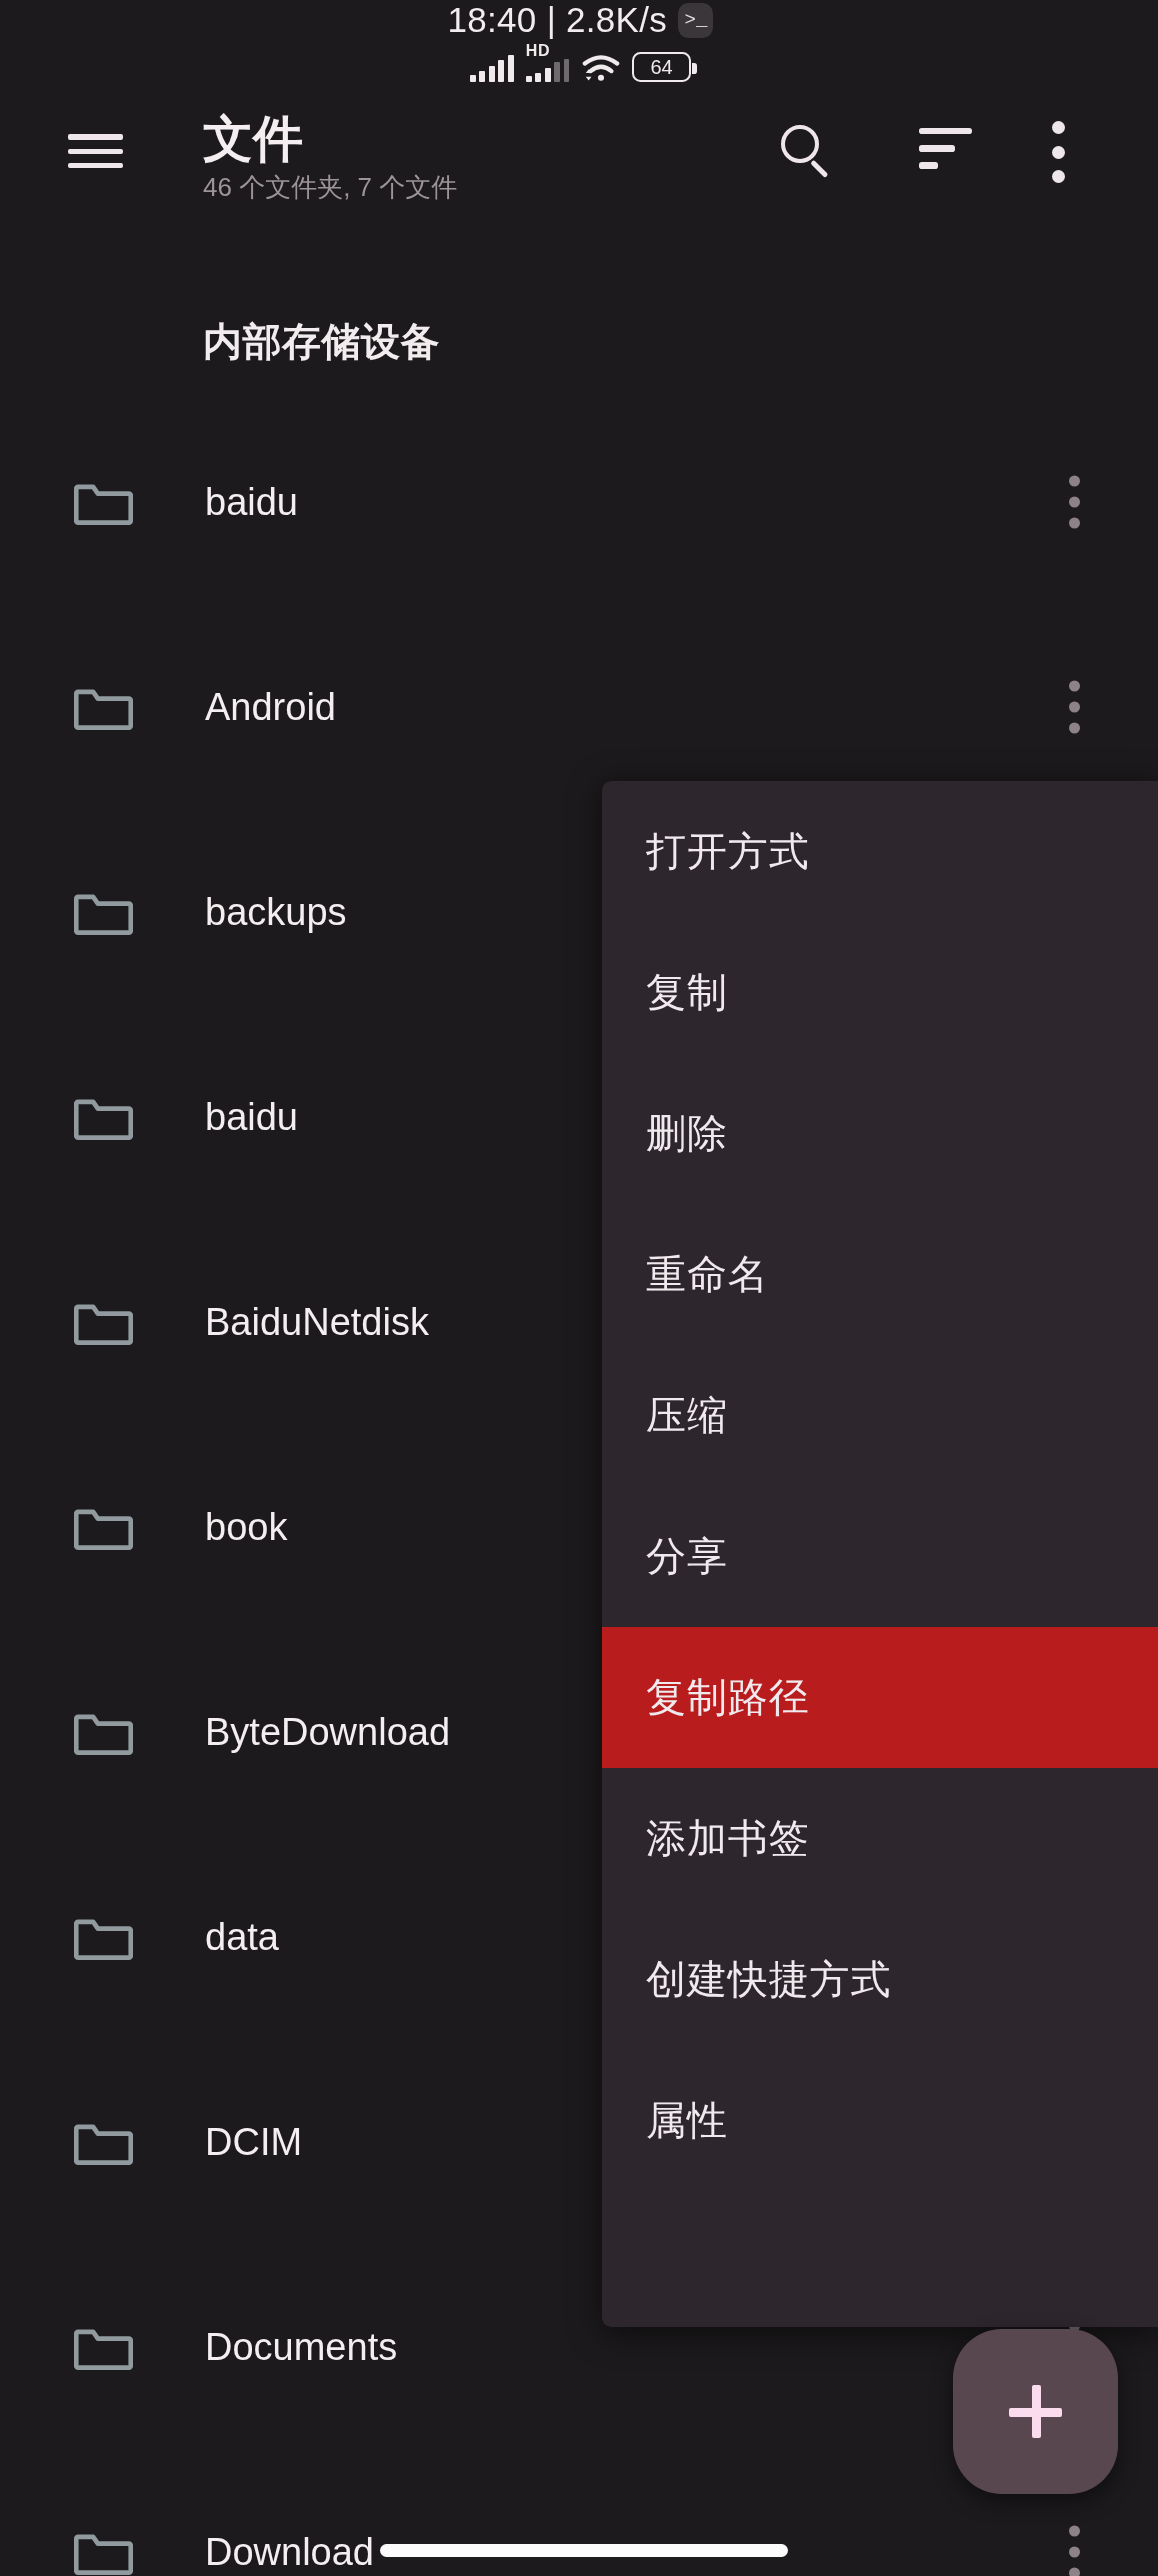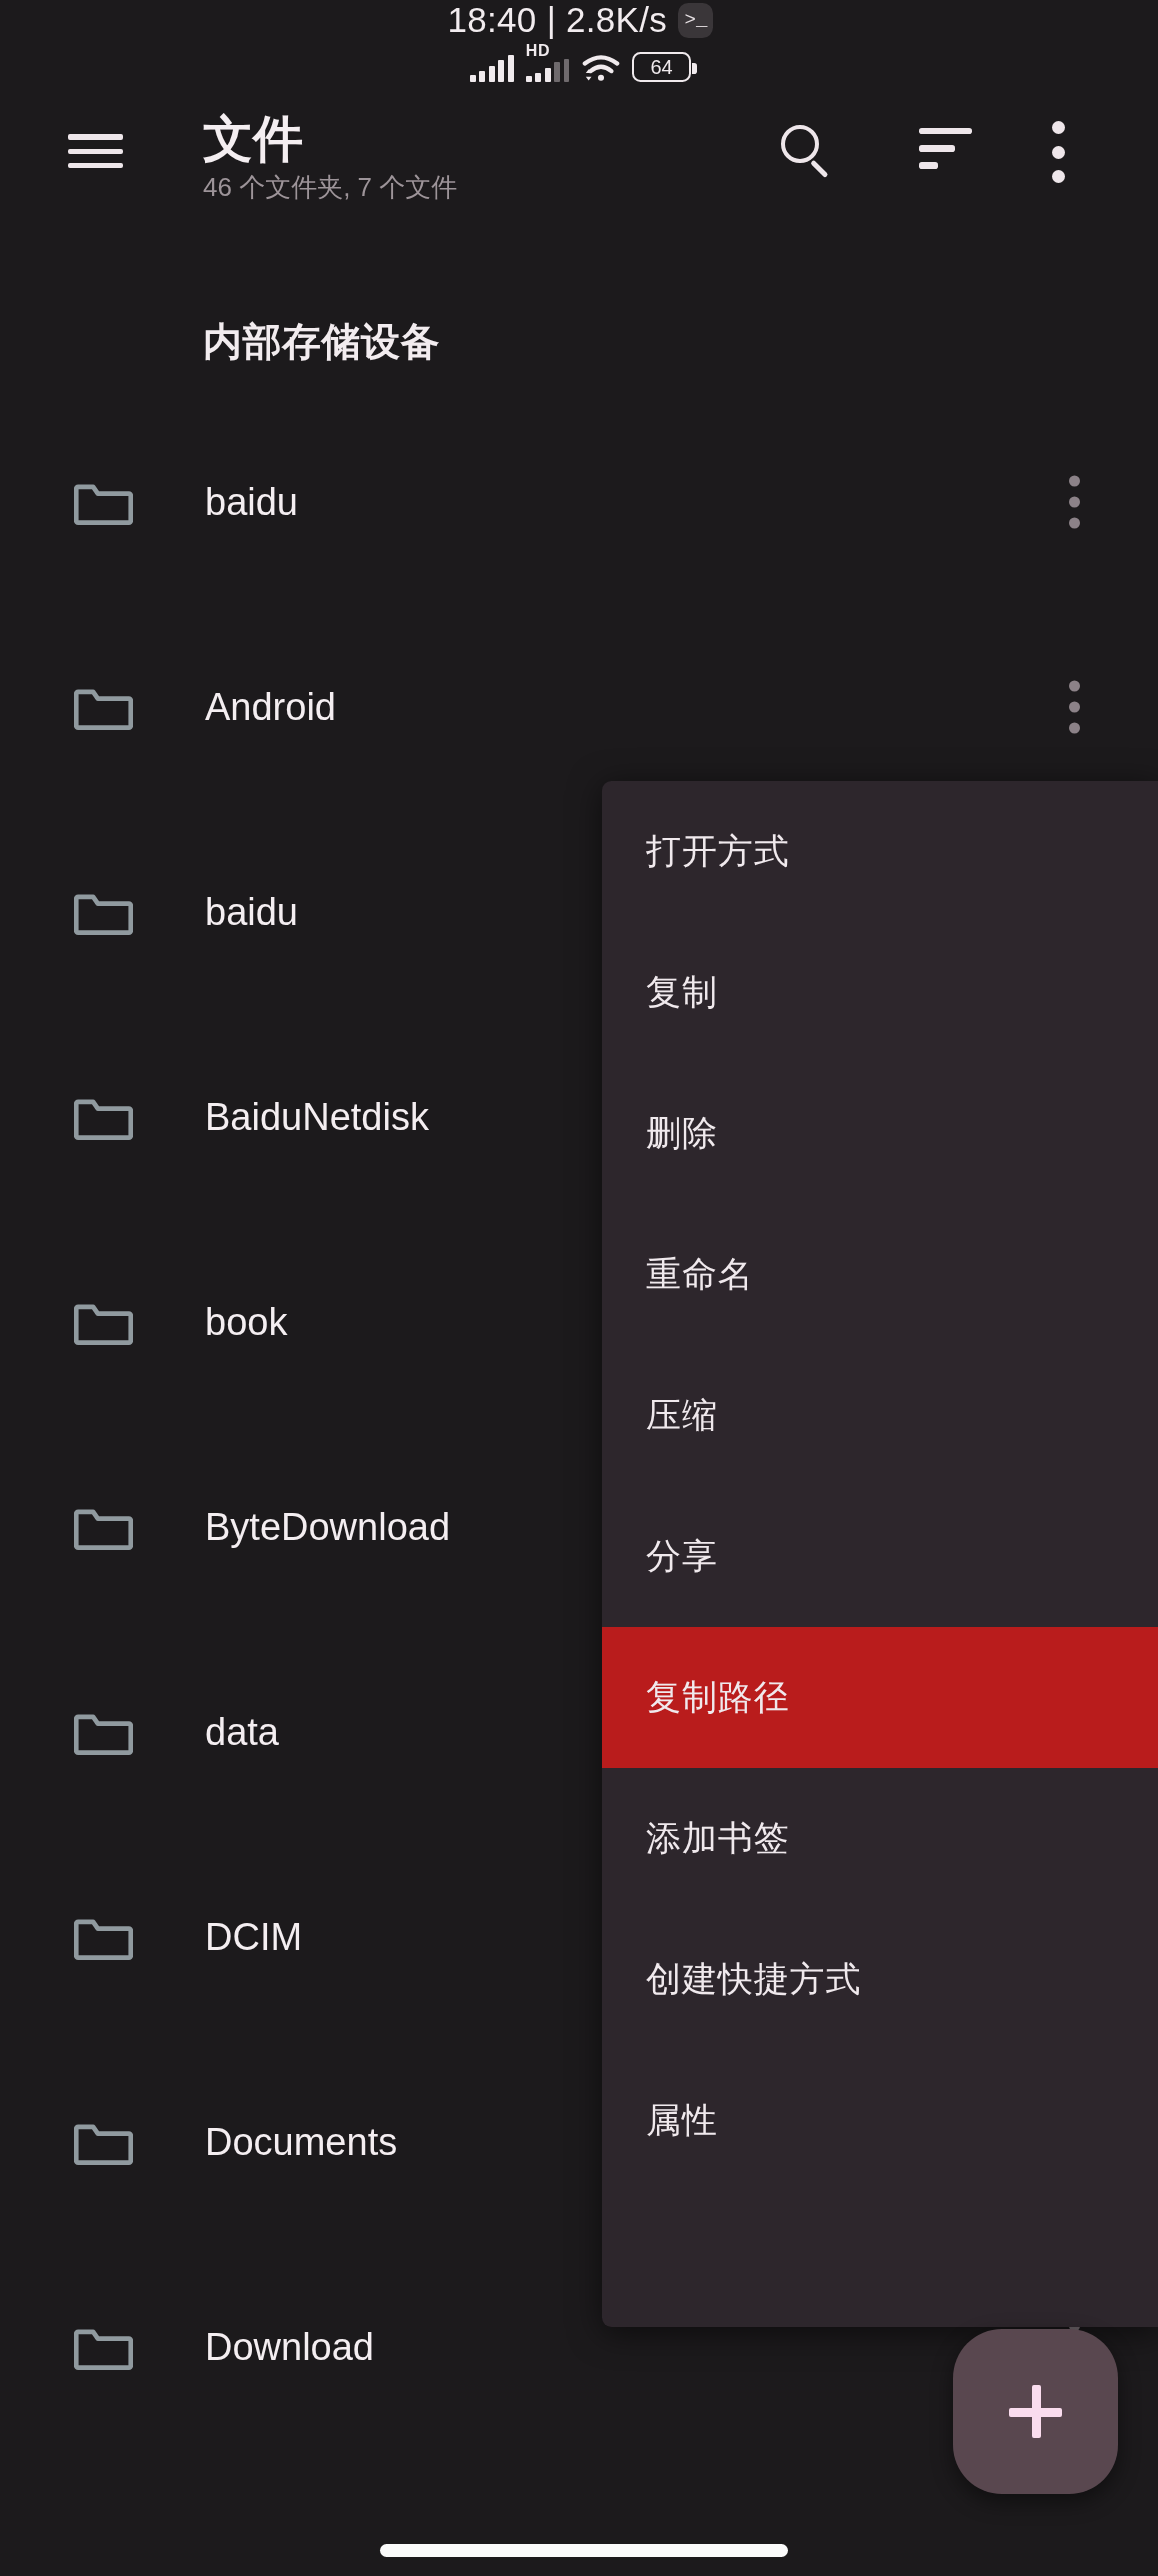--- a/index.html
+++ b/index.html
@@ -95,21 +95,21 @@
 
   
   .context-menu {
     position:absolute; left:602px; top:781px; width:557px; height:1546px;
     background:#2d262c; border-radius:9.5px 0 0 9.5px;
     box-shadow:0 5.7px 32px rgba(0,0,0,.55);
     overflow:hidden;
   }
   .menu-item {
     height:141px; display:flex; align-items:center;
-    padding-left:44px; color:#f0e9ed; font-size:35px; letter-spacing:0.9px;
+    padding-left:44px; color:#f0e9ed; font-size:40px; letter-spacing:0.9px;
     cursor:pointer;
   }
   .menu-item.highlight { background:#b91c1c; }
 
   
   .fab {
     position:absolute; left:953px; top:2329px; width:165px; height:165px;
     background:#59474f; border-radius:49px;
     display:flex; align-items:center; justify-content:center;
     box-shadow:0 7.6px 21px rgba(0,0,0,.45); cursor:pointer;
@@ -224,20 +224,33 @@
           <i></i>
           <i></i>
         </span>
       </div>
       <div class="row">
         <span class="folder-ico">
           <svg width="59" height="47" viewBox="0 0 62 50">
             <path d="M4 9 h16 l5 7 h33 a2 2 0 0 1 2 2 v27 a2 2 0 0 1 -2 2 h-54 a2 2 0 0 1 -2 -2 v-34 a2 2 0 0 1 2 -2 z" fill="none" stroke="#909a9f" stroke-width="5" stroke-linejoin="round"></path>
           </svg>
         </span>
+        <span class="row-name">backups</span>
+        <span class="row-kebab">
+          <i></i>
+          <i></i>
+          <i></i>
+        </span>
+      </div>
+      <div class="row">
+        <span class="folder-ico">
+          <svg width="59" height="47" viewBox="0 0 62 50">
+            <path d="M4 9 h16 l5 7 h33 a2 2 0 0 1 2 2 v27 a2 2 0 0 1 -2 2 h-54 a2 2 0 0 1 -2 -2 v-34 a2 2 0 0 1 2 -2 z" fill="none" stroke="#909a9f" stroke-width="5" stroke-linejoin="round"></path>
+          </svg>
+        </span>
         <span class="row-name">baidu</span>
         <span class="row-kebab">
           <i></i>
           <i></i>
           <i></i>
         </span>
       </div>
       <div class="row">
         <span class="folder-ico">
           <svg width="59" height="47" viewBox="0 0 62 50">

